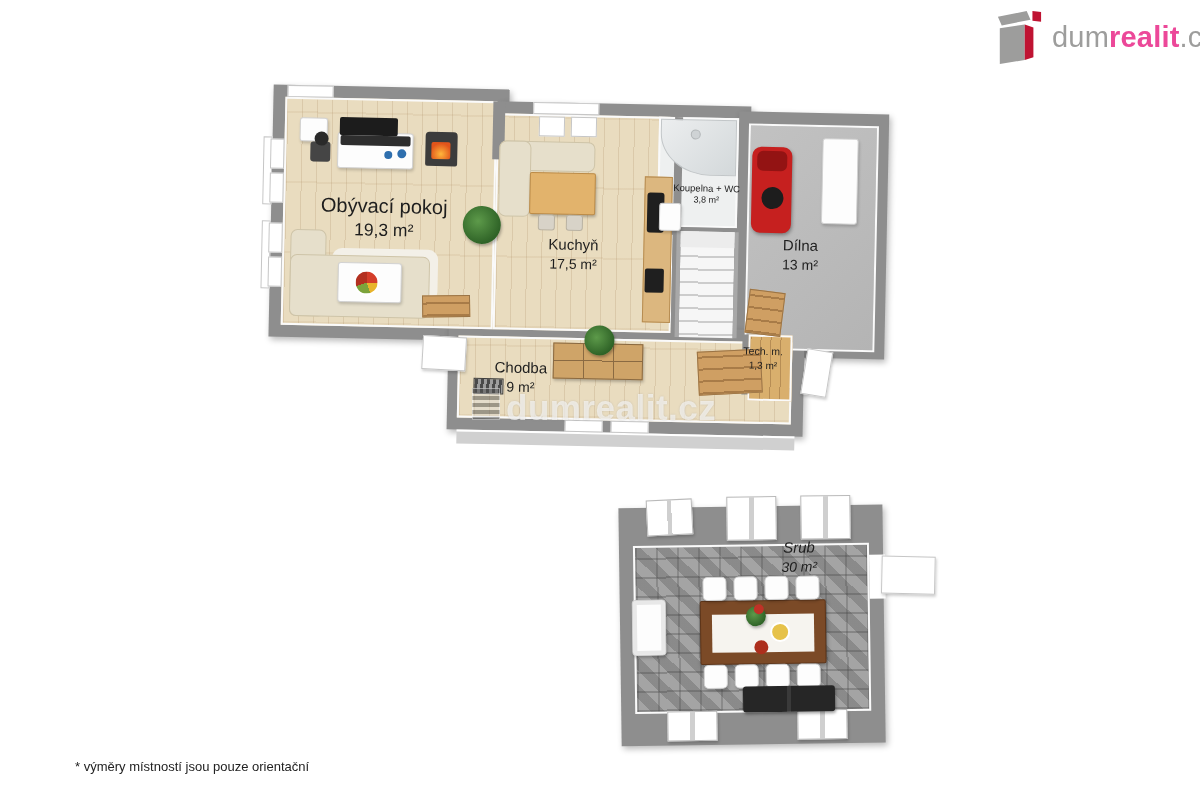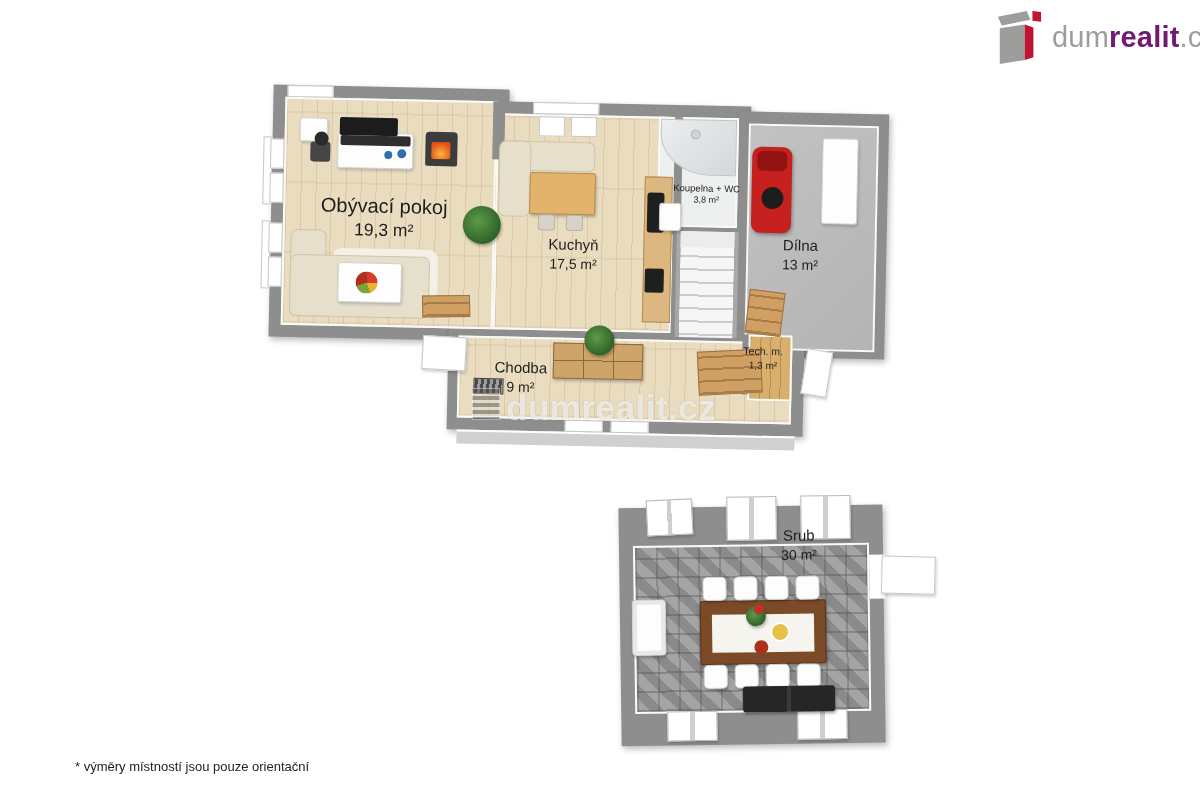--- a/index.html
+++ b/index.html
@@ -39,21 +39,21 @@
   .lbl-sm .rname{font-size:10.5px;} .lbl-sm .rarea{font-size:10px;}
   .lbl-xs .rname{font-size:9.5px;} .lbl-xs .rarea{font-size:9px;}
   
   .plan{position:absolute;}
   .plan-upper{left:268px;top:83px;width:622px;height:366px;transform:rotate(1.2deg);}
   .plan-lower{left:618px;top:494px;width:312px;height:256px;transform:rotate(-0.8deg);}
   
   .logo{position:absolute;left:995px;top:10px;display:flex;align-items:flex-start;gap:9px;}
   .logo-text{font-size:29px;letter-spacing:.2px;margin-top:11px;font-weight:400;}
   .logo-text .gray{color:#9d9d9c;}
-  .logo-text .red{color:#701a75;font-weight:700;}
+  .logo-text .red{color:#ec4899;font-weight:700;}
   
   .watermark{position:absolute;left:472px;top:388px;display:flex;align-items:flex-start;gap:6px;pointer-events:none;}
   .wm-icon{width:26px;height:30px;border:1px solid rgba(255,255,255,.45);
            background:repeating-linear-gradient(180deg,rgba(80,80,80,.5) 0 4px,rgba(220,220,220,.4) 4px 7px);}
   .wm-text{font-size:35px;font-weight:700;color:rgba(255,255,255,.62);letter-spacing:.5px;
            text-shadow:0 0 2px rgba(140,140,140,.35);}
   .footnote{position:absolute;left:75px;top:759px;font-size:13px;color:#222;}
 </style>
 </head>
 <body>
@@ -198,21 +198,21 @@
     <div class="furn wfurn" style="left:116px;top:82px;width:24px;height:24px;border-radius:5px;"></div>
     <div class="furn wfurn" style="left:147px;top:82px;width:24px;height:24px;border-radius:5px;"></div>
     <div class="furn wfurn" style="left:178px;top:82px;width:24px;height:24px;border-radius:5px;"></div>
     <div class="furn wfurn" style="left:85px;top:170px;width:24px;height:24px;border-radius:5px;"></div>
     <div class="furn wfurn" style="left:116px;top:170px;width:24px;height:24px;border-radius:5px;"></div>
     <div class="furn wfurn" style="left:147px;top:170px;width:24px;height:24px;border-radius:5px;"></div>
     <div class="furn wfurn" style="left:178px;top:170px;width:24px;height:24px;border-radius:5px;"></div>
     <div class="furn wfurn" style="left:14px;top:104px;width:34px;height:56px;border-radius:4px;box-shadow:inset 0 0 0 4px #e8e8e8,1px 2px 3px rgba(0,0,0,.25);"></div>
     <div class="furn" style="left:124px;top:192px;width:92px;height:26px;background:linear-gradient(90deg,#262626 0 48%,#3a3a3a 48% 52%,#262626 52%);border-radius:3px;box-shadow:1px 2px 3px rgba(0,0,0,.35);"></div>
 
-    <div class="room-label lbl-md" style="left:182px;top:32px;">
+    <div class="room-label lbl-md" style="left:182px;top:44px;font-style:italic;">
       <div class="rname">Srub</div>
       <div class="rarea">30 m²</div>
     </div>
   </div>
 
   <div class="watermark">
     <div class="wm-icon"></div>
     <div class="wm-text">dumrealit.cz</div>
   </div>
 

